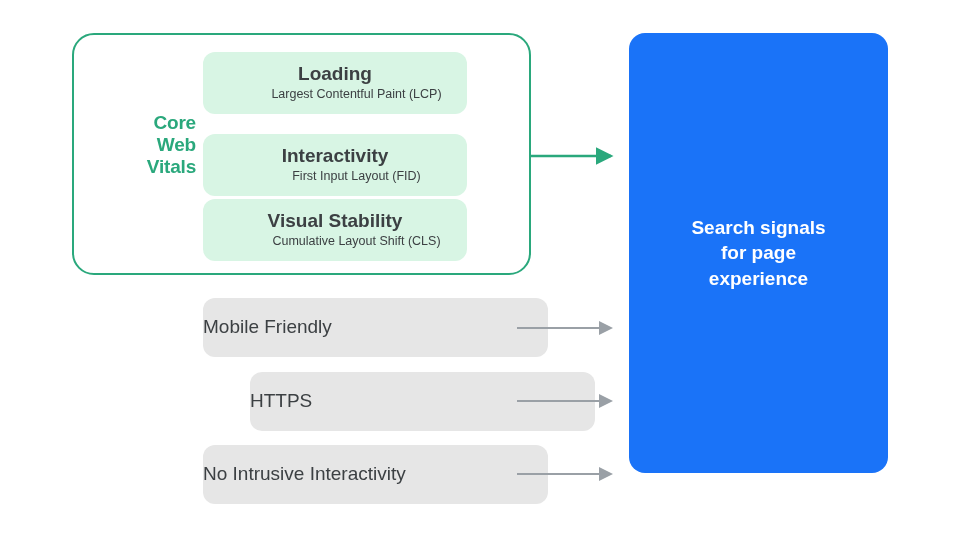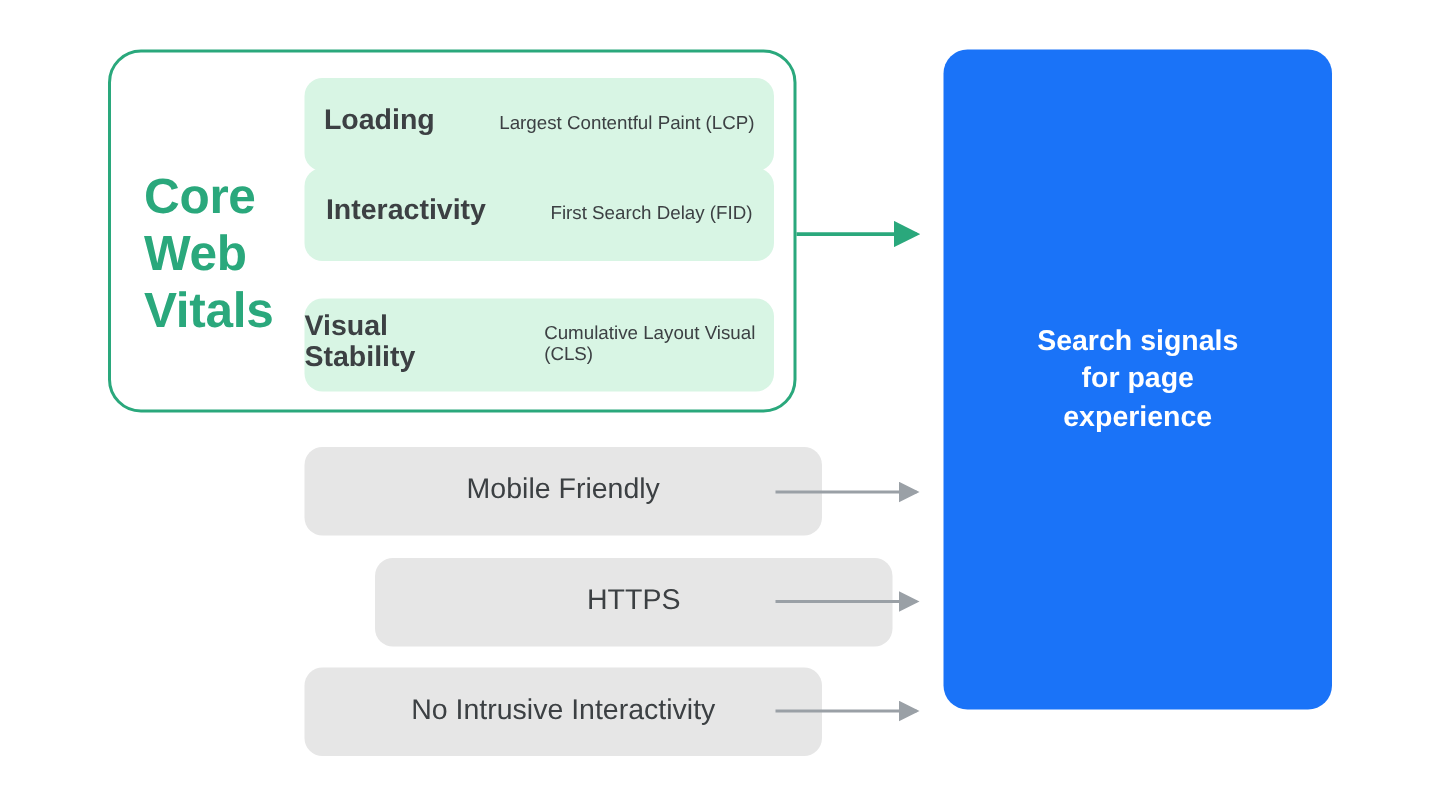--- a/index.html
+++ b/index.html
@@ -28,42 +28,43 @@
     border-radius: 22px;
     background: transparent;
   }
 
   .cwv-label {
     position: absolute;
     left: 96px;
     top: 112px;
     width: 100px;
     color: #2aa87c;
-    font-size: 33px;
+    font-size: 19px;
     font-weight: bold;
     line-height: 1.15;
     letter-spacing: -0.2px;
+    text-align: right;
   }
 
   
   .metric-card {
     position: absolute;
     left: 203px;
-    width: 313px;
+    width: 264px;
     height: 62px;
     background: #d8f5e4;
     border-radius: 12px;
     display: flex;
-    flex-direction: row;
+    flex-direction: column;
     align-items: center;
     justify-content: center;
     box-sizing: border-box;
   }
   .metric-card.m0 { top: 52px; }
-  .metric-card.m1 { top: 112px; }
+  .metric-card.m1 { top: 134px; }
   .metric-card.m2 { top: 199px; }
 
   .metric-title {
     color: #3c4043;
     font-size: 19px;
     font-weight: bold;
     line-height: 1.1;
     margin-bottom: 3px;
   }
   .metric-sub {
@@ -77,21 +78,21 @@
   
   .signal-card {
     position: absolute;
     left: 203px;
     width: 345px;
     height: 59px;
     background: #e6e6e6;
     border-radius: 12px;
     display: flex;
     align-items: center;
-    justify-content: center;
+    justify-content: flex-start;
     box-sizing: border-box;
   }
   .signal-card.s0 { top: 298px; }
   .signal-card.s1 { top: 372px; margin-left: 47px; }
   .signal-card.s2 { top: 445px; }
 
   .signal-label {
     color: #3c4043;
     font-size: 19px;
     font-weight: normal;
@@ -141,26 +142,26 @@
 Web
 Vitals</div>
 
   <div class="metric-card m0">
     <div class="metric-title">Loading</div>
     <div class="metric-sub">Largest Contentful Paint (LCP)</div>
   </div>
 
   <div class="metric-card m1">
     <div class="metric-title">Interactivity</div>
-    <div class="metric-sub">First Search Delay (FID)</div>
+    <div class="metric-sub">First Input Layout (FID)</div>
   </div>
 
   <div class="metric-card m2">
     <div class="metric-title">Visual Stability</div>
-    <div class="metric-sub">Cumulative Layout Visual (CLS)</div>
+    <div class="metric-sub">Cumulative Layout Shift (CLS)</div>
   </div>
 
   <div class="signal-card s0">
     <div class="signal-label">Mobile Friendly</div>
   </div>
 
   <div class="signal-card s1">
     <div class="signal-label">HTTPS</div>
   </div>
 

